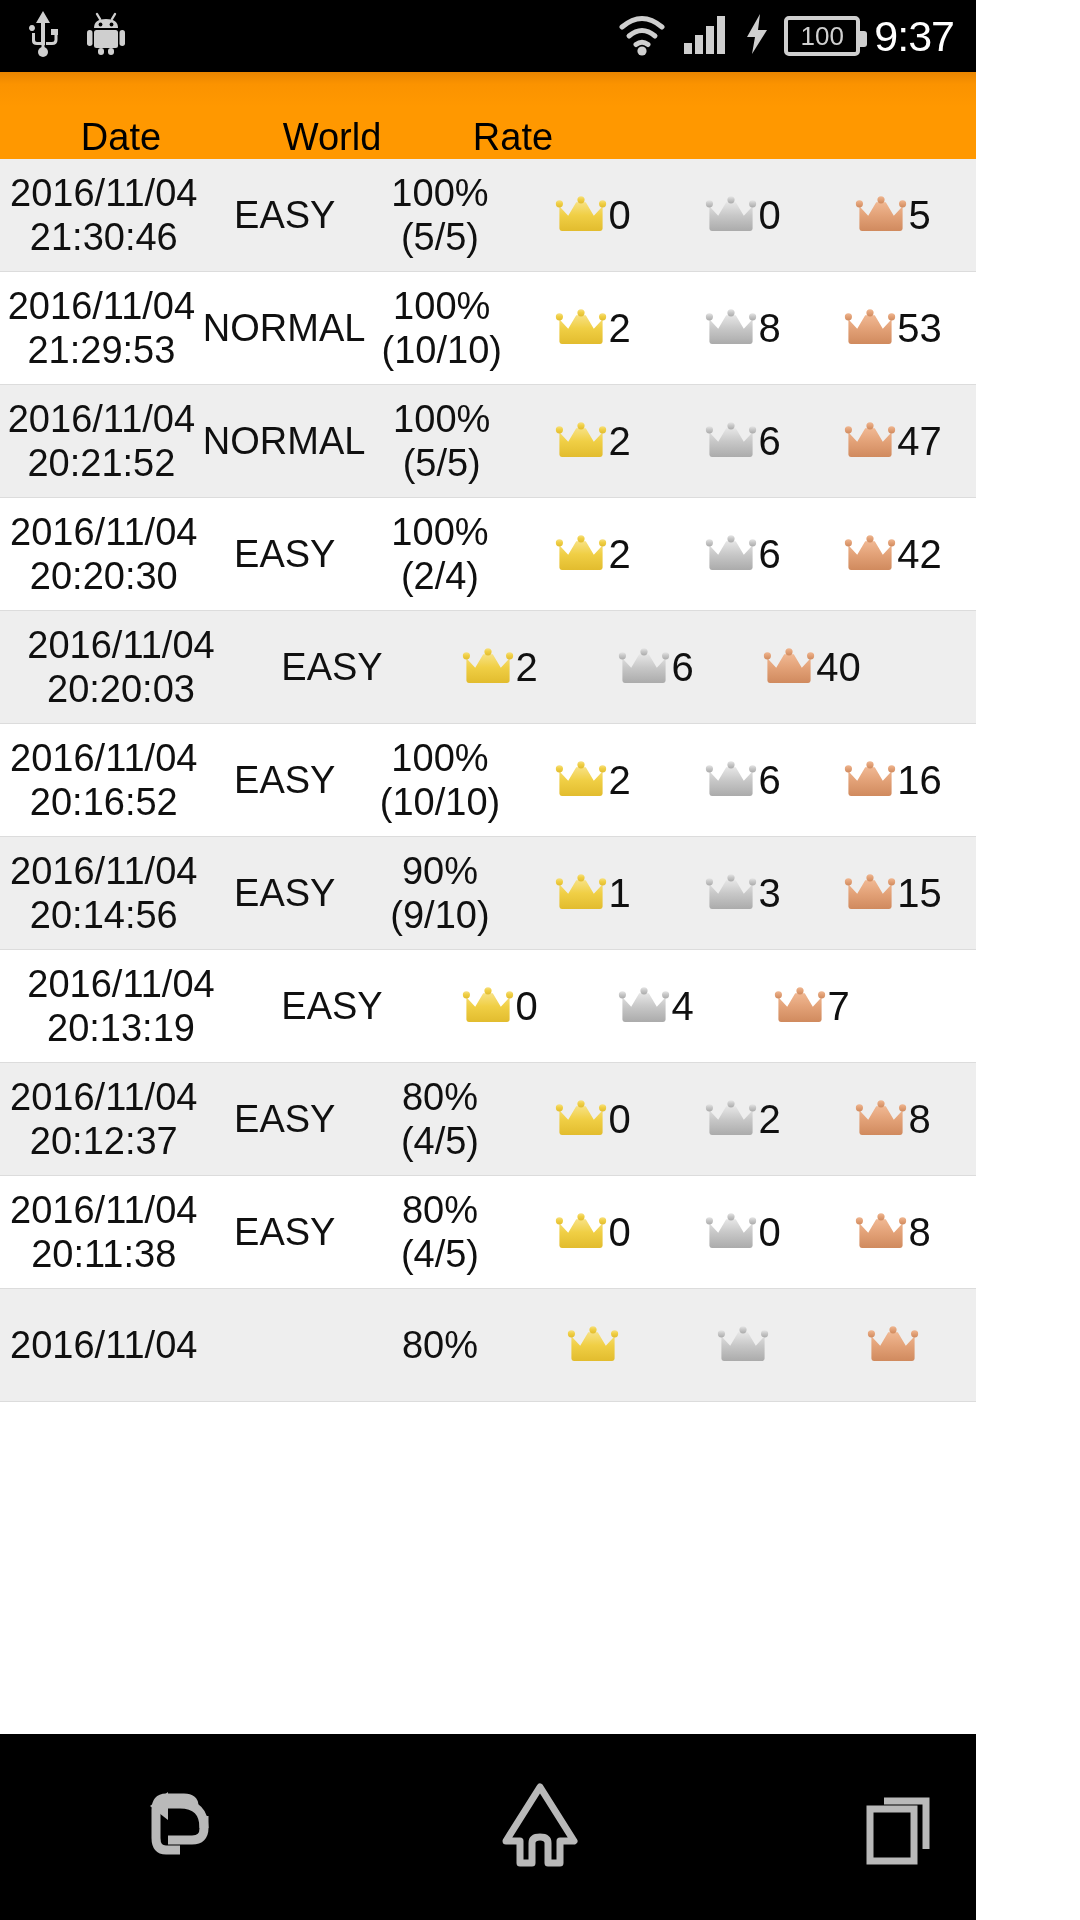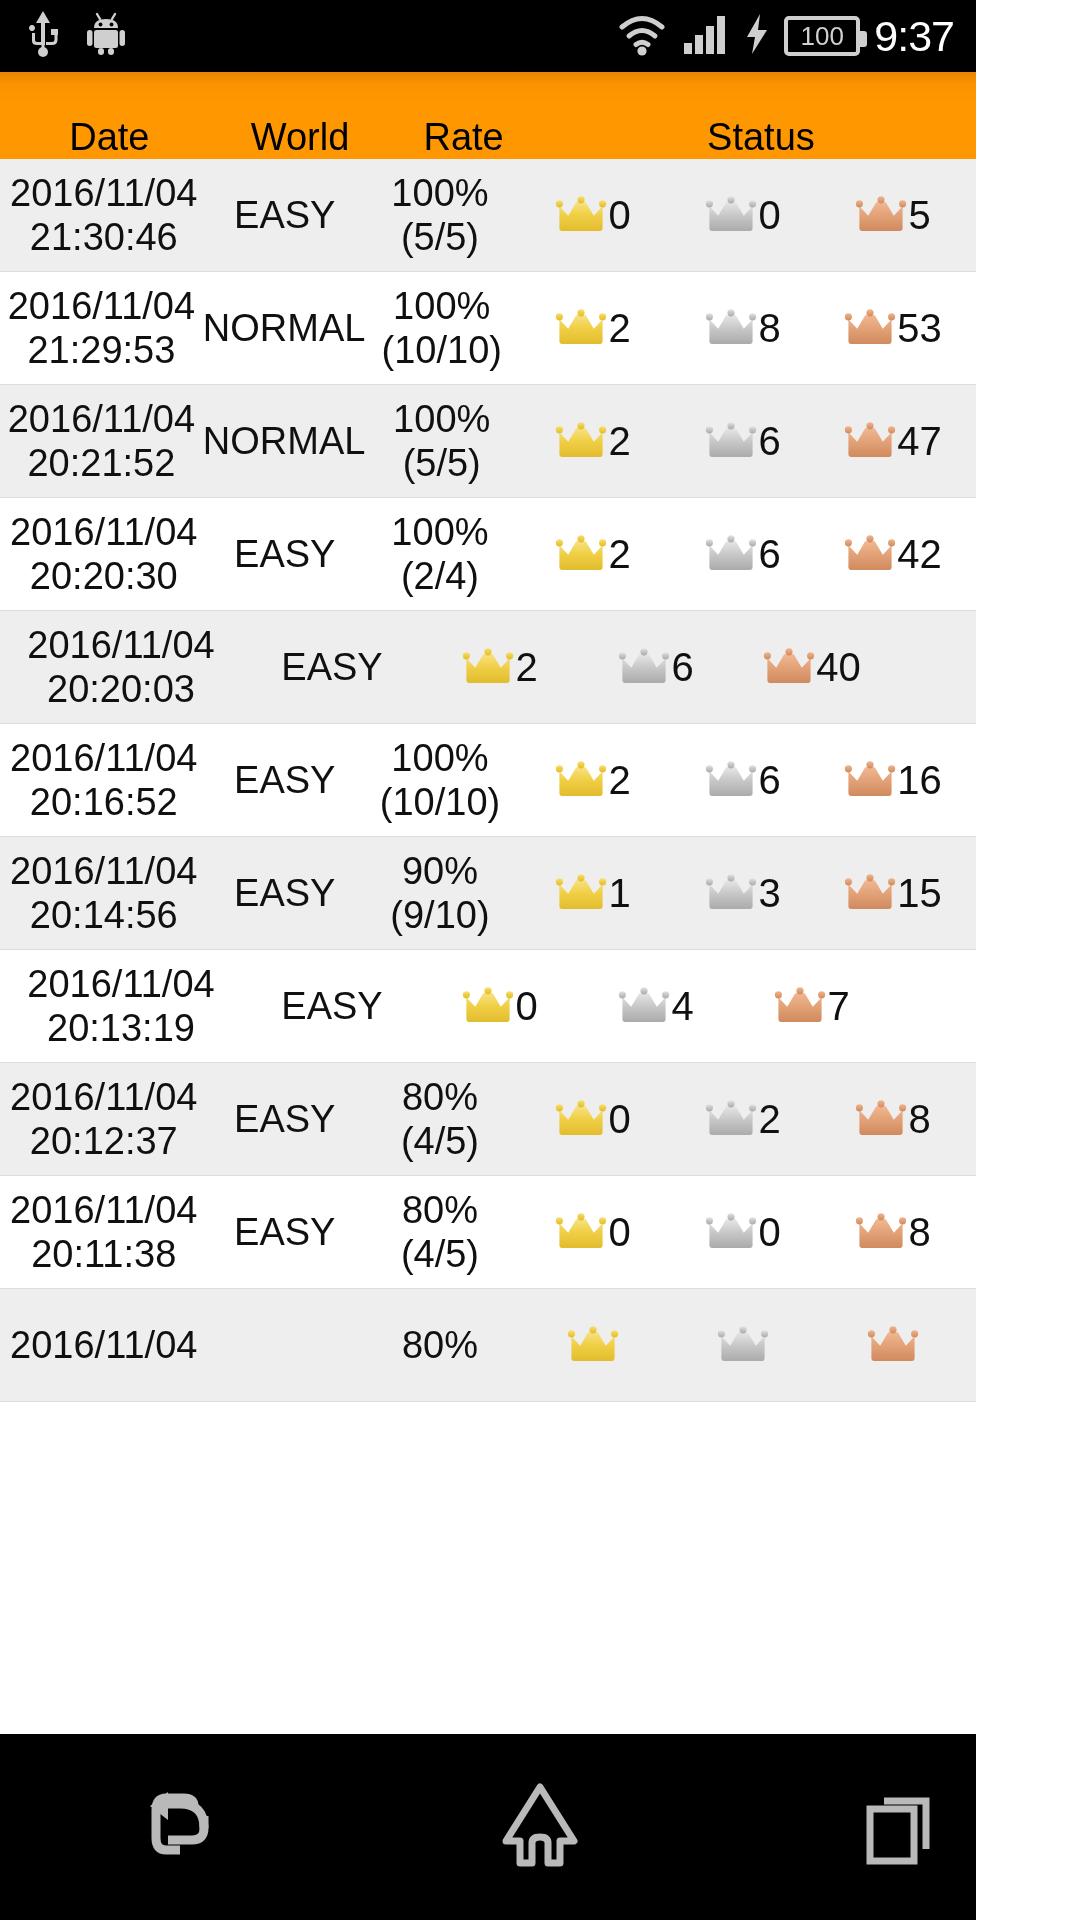--- a/index.html
+++ b/index.html
@@ -148,21 +148,20 @@
       </span>
       <span class="sb-time">9:37</span>
     </div>
   </div>
 
 
   <div class="thead">
     <div class="th th-date">Date</div>
     <div class="th th-level">World</div>
     <div class="th th-rate">Rate</div>
-    <div class="th th-status">Status</div>
   </div>
 
   <div class="tbody" id="tbody">
       <div class="row alt">
         <div class="cell c-date">
           <span>2016/11/04</span>
           <span>21:30:46</span>
         </div>
         <div class="cell c-level">
           <span>EASY</span>

